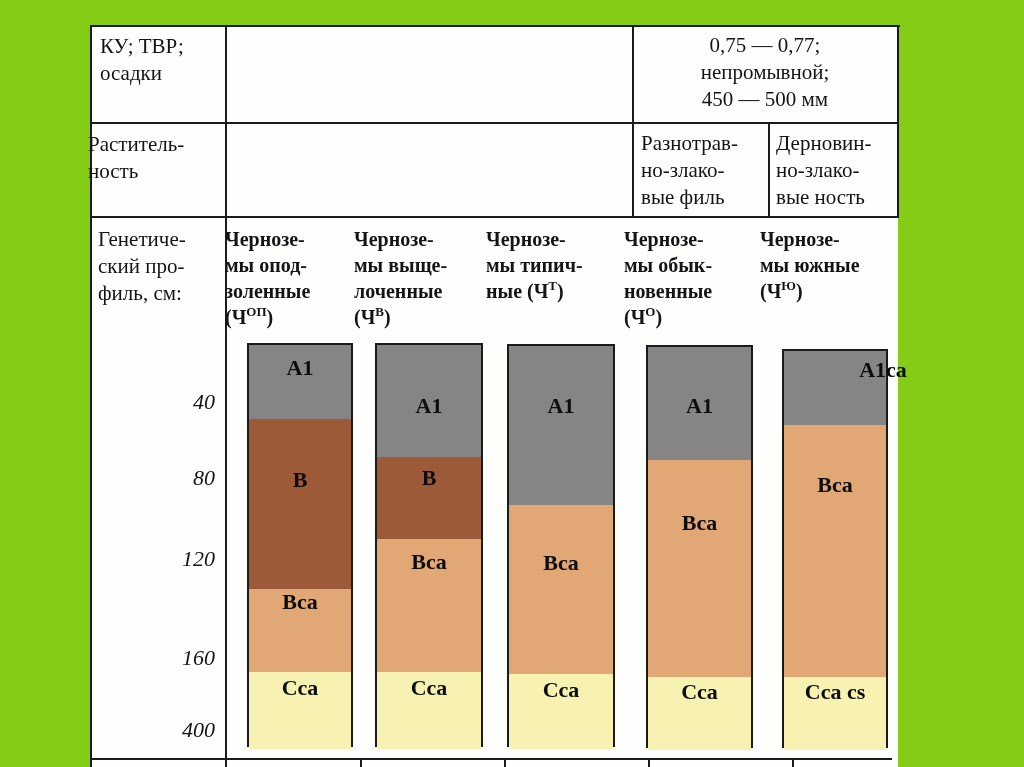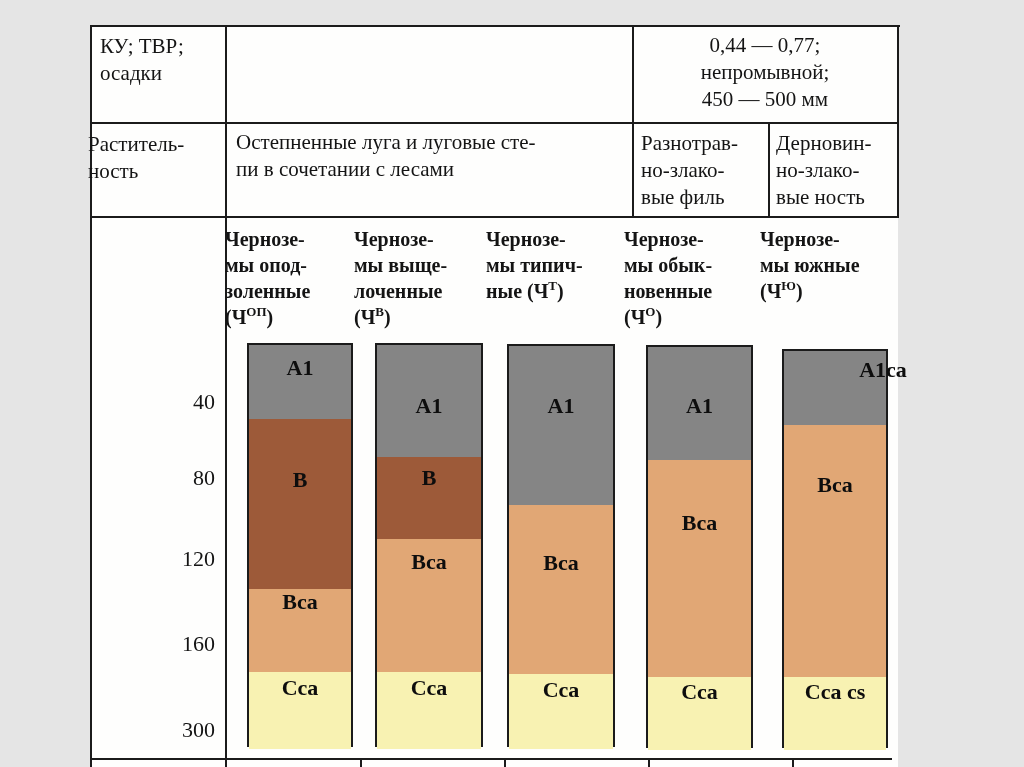--- a/index.html
+++ b/index.html
@@ -17,80 +17,81 @@
   .cell-text{position:absolute;font-size:21px;line-height:27px;}
   .centered{text-align:center;}
   .col-header{
     position:absolute;top:226px;width:150px;
     font-weight:bold;font-size:20px;line-height:26px;
     white-space:pre-line;
   }
   .col-header sup{font-size:13px;line-height:0;}
   .depth-tick{
     position:absolute;width:80px;text-align:right;
-    font-size:22px;line-height:28px;
+    font-size:22px;line-height:28px;font-style:italic;
   }
   .bar{
     position:absolute;
     border:2px solid #1b1b1b;
     box-sizing:border-box;
     background:#fff;
   }
   .layer{width:100%;box-sizing:border-box;}
   .layer-label{
     position:absolute;left:0;width:100%;
     text-align:center;font-weight:bold;font-size:22px;line-height:28px;
     color:#0d0d0d;
   }
 </style>
 </head>
 <body>
 
-<div id="canvas" style="background: #e5e5e5;">
+<div id="canvas" style="background: #84cc16;">
 
   <div class="abs" id="sheet" style="left: 90px; top: 25px; width: 808px; height: 742px; background: rgb(254, 254, 253);"></div>
 
   <div class="hline" style="left:90px;top:25px;width:810px;"></div>
   <div class="vline" style="left:90px;top:25px;height:742px;"></div>
   <div class="vline" style="left:897px;top:25px;height:193px;"></div>
   <div class="hline" style="left:90px;top:122px;width:808px;"></div>
   <div class="hline" style="left:90px;top:216px;width:808px;"></div>
   <div class="hline" style="left:90px;top:758px;width:802px;"></div>
   <div class="vline" style="left:225px;top:25px;height:742px;"></div>
   <div class="vline" style="left:632px;top:25px;height:193px;"></div>
   <div class="vline" style="left:768px;top:122px;height:96px;"></div>
   <div class="vline" style="left:360px;top:758px;height:9px;"></div>
   <div class="vline" style="left:504px;top:758px;height:9px;"></div>
   <div class="vline" style="left:648px;top:758px;height:9px;"></div>
   <div class="vline" style="left:792px;top:758px;height:9px;"></div>
 
   <div class="cell-text prelines" style="left:100px;top:33px;width:120px;">КУ; ТВР;
 осадки</div>
-  <div class="cell-text prelines centered" style="left:634px;top:32px;width:262px;">0,44 — 0,77;
+  <div class="cell-text prelines centered" style="left:634px;top:32px;width:262px;">0,75 — 0,77;
 непромывной;
 450 — 500 мм</div>
 
   <div class="cell-text prelines" style="left:88px;top:131px;width:120px;">Раститель-
 ность</div>
-  <div class="cell-text prelines" style="left:236px;top:129px;width:380px;">Остепненные луга и луговые сте-
-пи в сочетании с лесами</div>
   <div class="cell-text prelines" style="left:641px;top:130px;width:122px;">Разнотрав-
 но-злако-
 вые филь</div>
   <div class="cell-text prelines" style="left:776px;top:130px;width:120px;">Дерновин-
 но-злако-
 вые ность</div>
 
+  <div class="cell-text prelines" style="left:98px;top:226px;width:125px;">Генетиче-
+ский про-
+филь, см:</div>
 
   <div id="depth-ticks">
       <div class="depth-tick" style="left: 135px; top: 388px;">40</div>
       <div class="depth-tick" style="left: 135px; top: 464px;">80</div>
       <div class="depth-tick" style="left: 135px; top: 545px;">120</div>
-      <div class="depth-tick" style="left: 135px; top: 630px; text-align: right;">160</div>
-      <div class="depth-tick" style="left: 135px; top: 716px;">300</div>
+      <div class="depth-tick" style="left: 135px; top: 644px; text-align: right;">160</div>
+      <div class="depth-tick" style="left: 135px; top: 716px;">400</div>
     </div>
 
   <div id="profiles">
       <div class="col-header" style="left: 225px;"><span>Чернозе-
 мы опод-
 золенные
 </span><span>(Ч<sup>ОП</sup>)</span></div>
       <div class="bar" style="left: 247px; top: 343px; width: 106px; height: 404px;">
         <div class="layer" style="height: 74px; background: rgb(133, 133, 133);"></div>
         <div class="layer-label" style="top: 9px;">A1</div>

